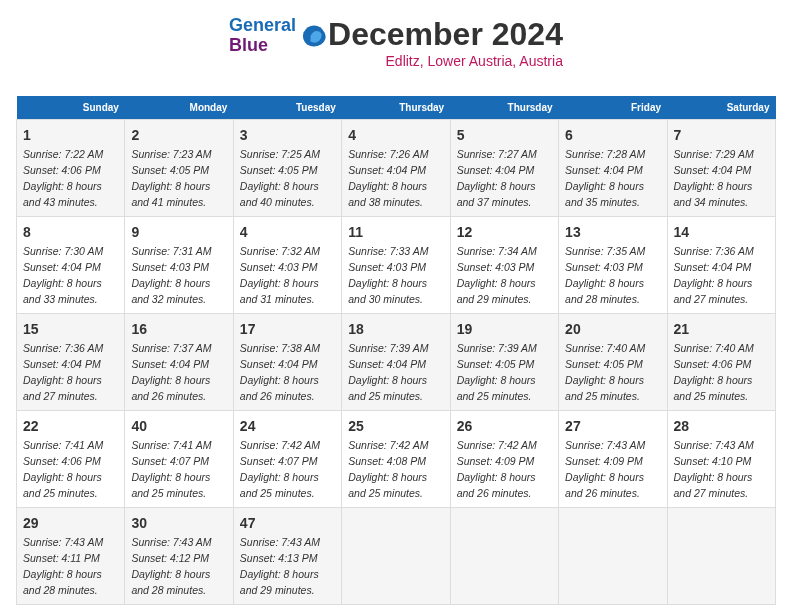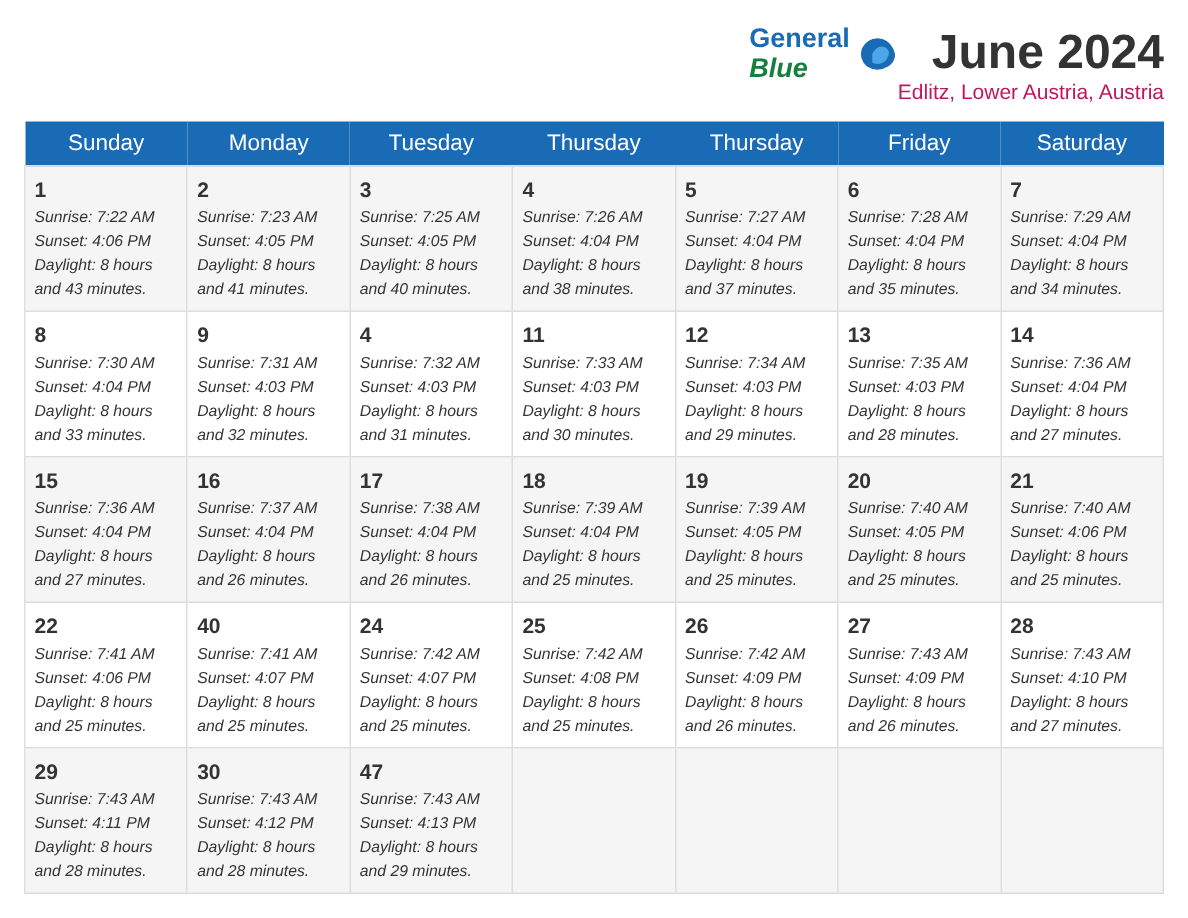--- a/index.html
+++ b/index.html
@@ -5,23 +5,23 @@
     * { box-sizing: border-box; margin: 0; padding: 0; }
     body {
       font-family: Arial, sans-serif;
       background: #fff;
       width: 792px;
       min-height: 612px;
       padding: 16px;
     }
     .header {
       display: flex;
-      justify-content: flex-end;
+      justify-content: center;
       align-items: flex-start;
-      margin-bottom: 12px;
+      margin-bottom: 27px;
     }
     .logo {
       display: flex;
       align-items: center;
     }
     .logo-text {
       font-size: 18px;
       font-weight: bold;
       color: #333;
       line-height: 1.1;
@@ -47,24 +47,24 @@
       color: #be185d;
     }
     table {
       width: 100%;
       border-collapse: collapse;
       font-size: 11px;
     }
     thead th {
       background-color: #1a6bb5;
       color: #fff;
-      text-align: center;
+      text-align: right;
       padding: 6px 6px;
-      font-size: 15px;
-      font-weight: normal;
+      font-size: 10px;
+      font-weight: bold;
     }
     tbody tr {
       vertical-align: top;
     }
     tbody tr:nth-child(odd) {
       background-color: #f5f5f5;
     }
     tbody tr:nth-child(even) {
       background-color: #fff;
     }
@@ -92,30 +92,30 @@
       background: #f5f5f5;
     }
   </style>
 </head>
 <body>
 
 <div class="header">
   <div class="logo">
     <div>
       <div class="logo-text">
-        <span>General</span><br><span style="color:#15803d;font-style:italic;">Blue</span>
+        <span>General</span><br><span style="color:#701a75;">Blue</span>
       </div>
     </div>
     <svg class="logo-icon" viewBox="0 0 40 40" xmlns="http://www.w3.org/2000/svg">
       <path d="M20 5 Q30 5 35 15 Q40 25 30 32 Q20 38 10 32 Q2 25 5 15 Q10 5 20 5Z" fill="#1a6bb5"></path>
       <path d="M15 20 Q20 10 28 14 Q34 18 28 26 Q22 32 15 28Z" fill="#4da6e8"></path>
     </svg>
   </div>
   <div class="title-block">
-    <div class="month-title">June 2024</div>
+    <div class="month-title">December 2024</div>
     <div class="location">Edlitz, Lower Austria, Austria</div>
   </div>
 </div>
 
 <table>
   <thead>
     <tr>
     <th>Sunday</th>
         <th>Monday</th>
         <th>Tuesday</th>

